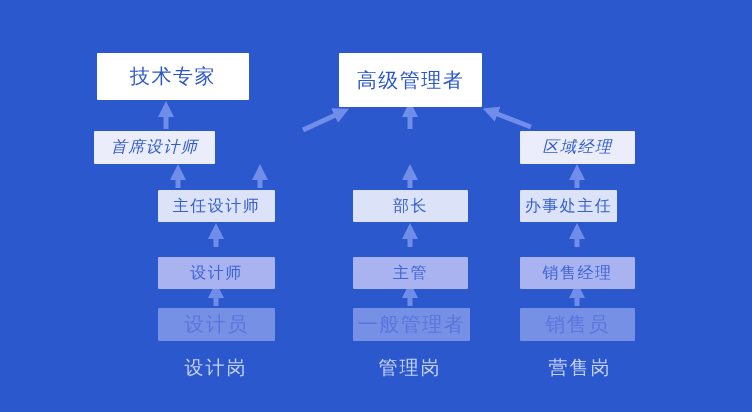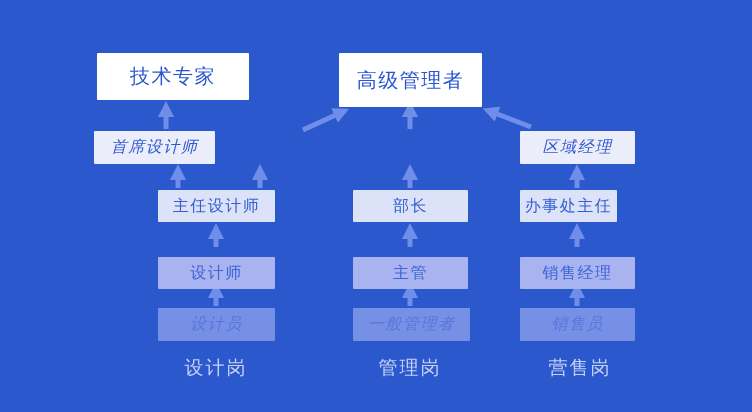--- a/index.html
+++ b/index.html
@@ -15,21 +15,21 @@
     position:absolute;
     display:flex;align-items:center;justify-content:center;
     letter-spacing:1.5px;
     border-radius:1px;
     white-space:nowrap;
   }
   .l5{background:var(--level5_box);color:var(--level5_text);font-size:20px;}
   .l4{background:var(--level4_box);color:var(--level4_text);font-size:16px;font-style:italic;}
   .l3{background:var(--level3_box);color:var(--level3_text);font-size:16px;}
   .l2{background:var(--level2_box);color:var(--level2_text);font-size:16px;margin-top:8px;}
-  .l1{background:var(--level1_box);color:var(--level1_text);font-size:16px;font-style:italic;}
+  .l1{background:var(--level1_box);color:var(--level1_text);font-size:20px;}
   .footer-label{
     position:absolute;
     width:120px;height:24px;
     display:flex;align-items:center;justify-content:center;
     color:var(--footer_text);
     font-size:19px;letter-spacing:2px;
     white-space:nowrap;
   }
 </style>
 </head>

